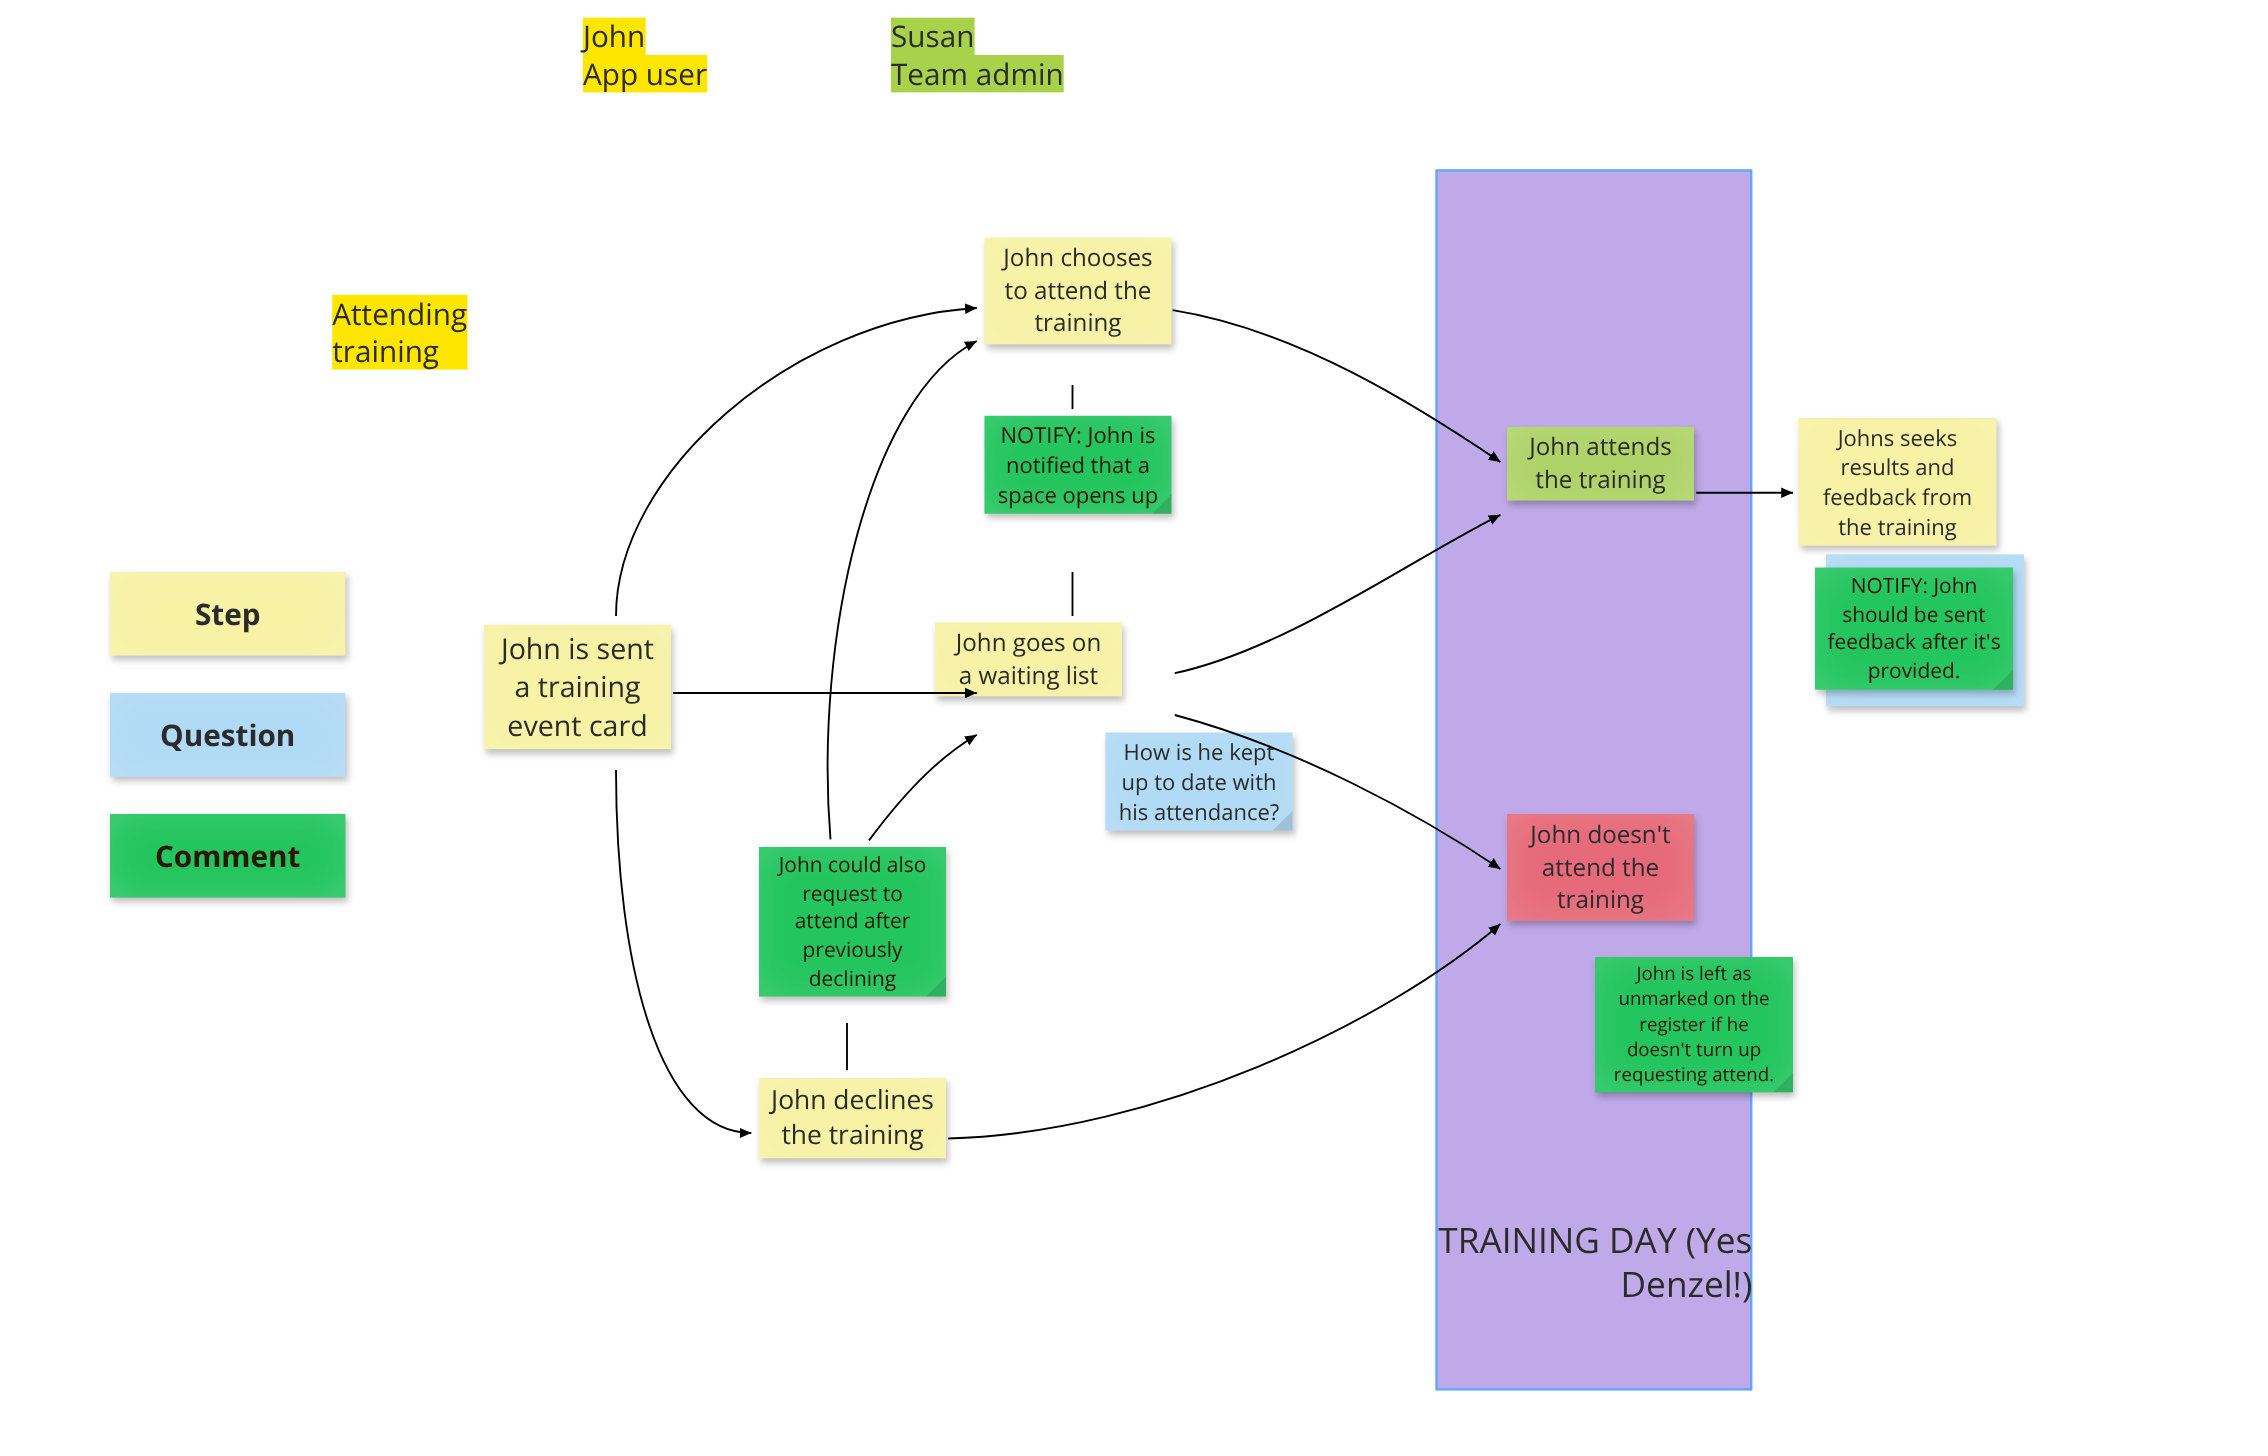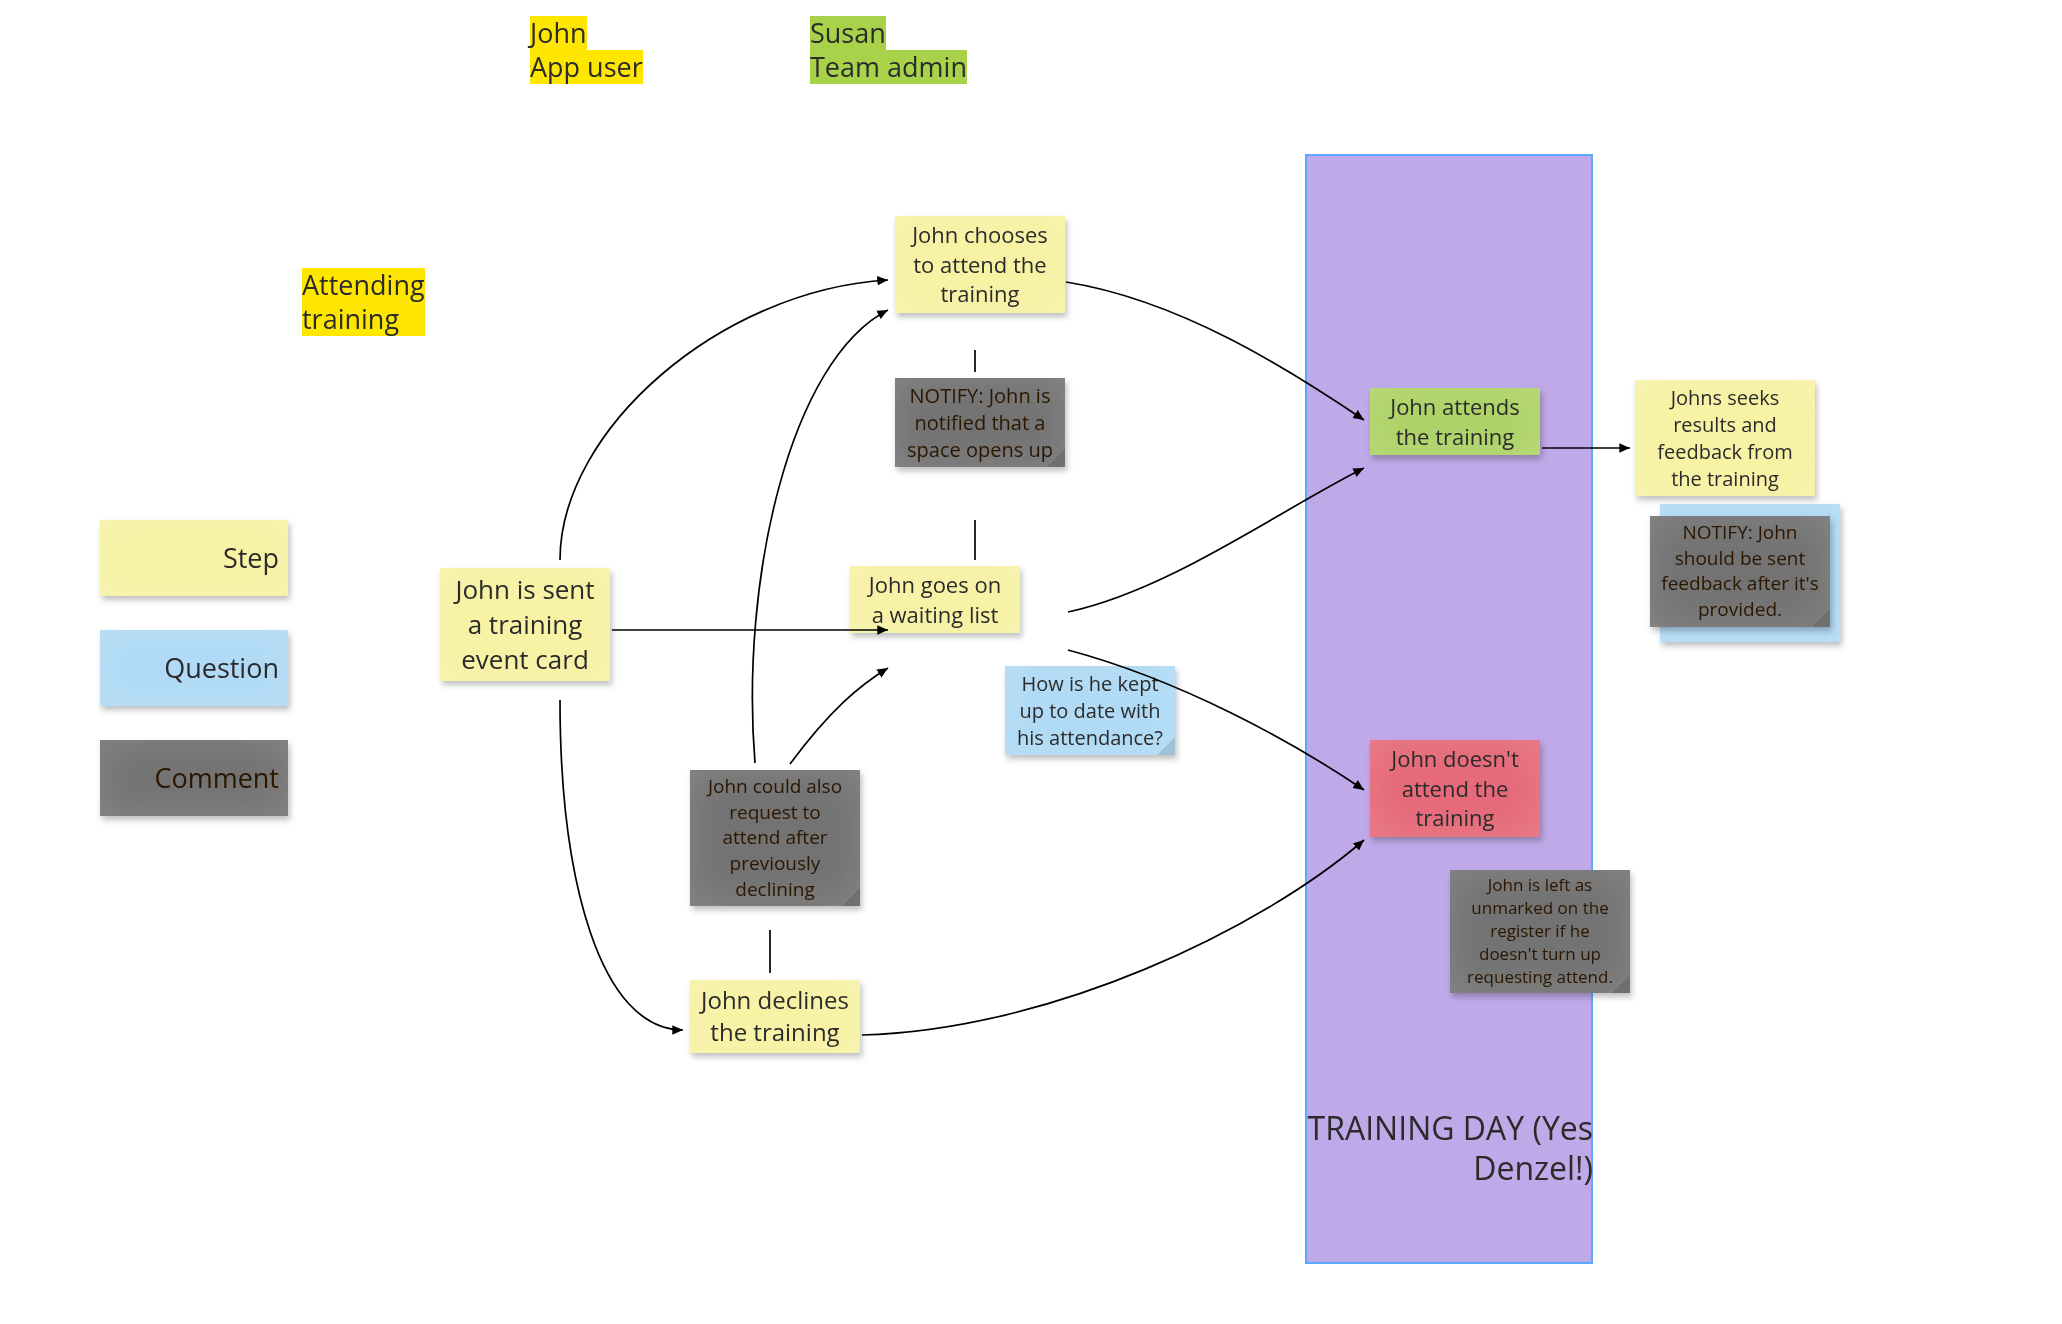--- a/index.html
+++ b/index.html
@@ -8,25 +8,25 @@
   .lbl-yellow{background:#fee600}
   .lbl-lime{background:#a8d24a}
 
   .note{position:absolute;padding:4px 10px;text-align:center;line-height:1.35;
         box-shadow:2px 4px 6px rgba(0,0,0,.25),inset 0 0 40px rgba(255,255,255,.15)}
   .note.curl::after{content:"";position:absolute;right:0;bottom:0;
         border-width:0 0 18px 18px;border-style:solid;
         border-color:transparent transparent rgba(0,0,0,.12) transparent}
   .c-yellow{background:#f7f2a4}
   .c-blue{background:#b0daf5}
-  .c-orange{background:#737373;color:#2b1600}
+  .c-orange{background:#22c55e;color:#2b1600}
   .c-green{background:#aed367}
   .c-red{background:#e66a79}
 
-  .legend .note{font-size:27px;font-weight:400;text-align:right;padding:20px 9px;width:170px}
+  .legend .note{font-size:27px;font-weight:700;text-align:center;padding:20px 22px;width:170px}
 
   .band{position:absolute;background:#c0a9e8;border:2px solid #5aa8ff;box-sizing:border-box}
   .band-label{position:absolute;width:100%;text-align:right;font-size:32px;font-weight:400;color:#2b2b2b;line-height:1.25}
 
   svg{position:absolute;top:0;left:0;pointer-events:none}
   .arrow{stroke:#000;stroke-width:1.7;fill:none}
 </style>
 </head>
 <body>
 

